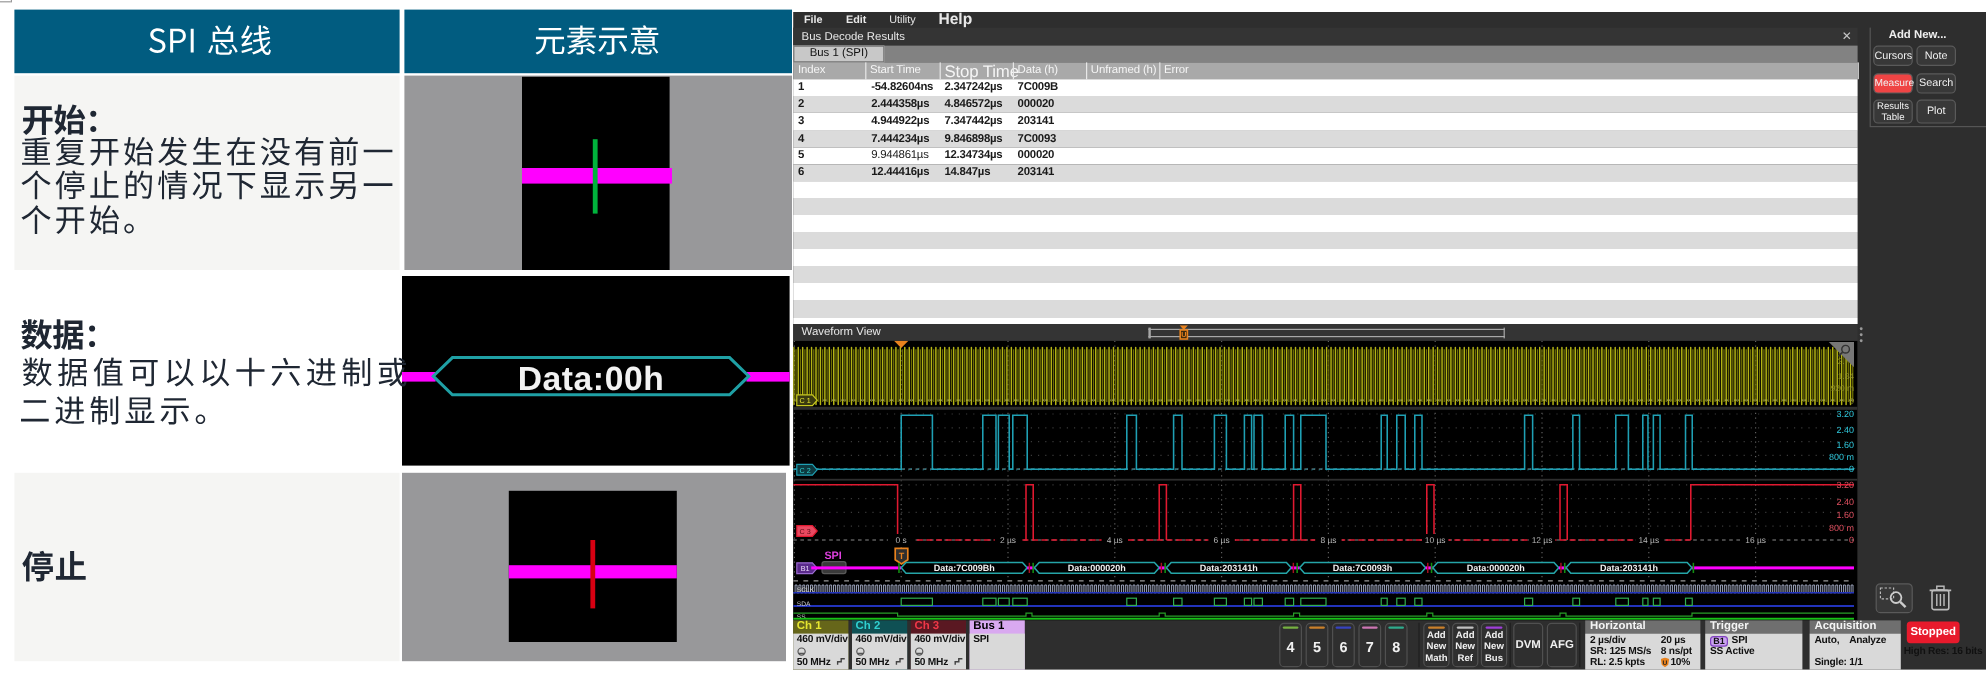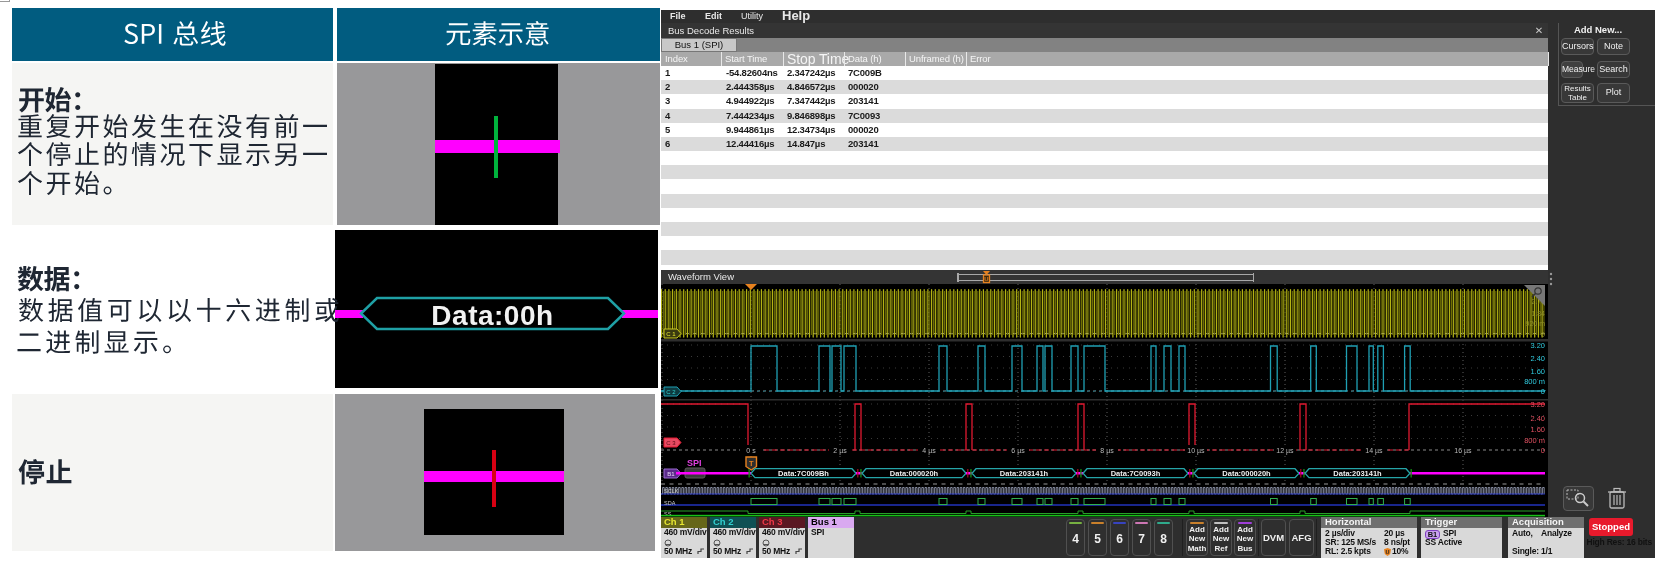--- a/index.html
+++ b/index.html
@@ -90,21 +90,21 @@
 <div style="position:absolute;left:726px;top:94.4px;width:120px;height:14.2px;font-size:9.5px;color:#1A1A1A;font-weight:bold;text-align:left;line-height:14.2px;letter-spacing:-0.2px;white-space:nowrap;">4.944922µs</div>
 <div style="position:absolute;left:787px;top:94.4px;width:120px;height:14.2px;font-size:9.5px;color:#1A1A1A;font-weight:bold;text-align:left;line-height:14.2px;letter-spacing:-0.2px;white-space:nowrap;">7.347442µs</div>
 <div style="position:absolute;left:848px;top:94.4px;width:120px;height:14.2px;font-size:9.5px;color:#1A1A1A;font-weight:bold;text-align:left;line-height:14.2px;letter-spacing:-0.2px;white-space:nowrap;">203141</div>
 <div style="position:absolute;left:661px;top:108.6px;width:887px;height:14.2px;background:#DBDBDB"></div>
 <div style="position:absolute;left:665px;top:108.6px;width:120px;height:14.2px;font-size:9.5px;color:#1A1A1A;font-weight:bold;text-align:left;line-height:14.2px;letter-spacing:-0.2px;white-space:nowrap;">4</div>
 <div style="position:absolute;left:726px;top:108.6px;width:120px;height:14.2px;font-size:9.5px;color:#1A1A1A;font-weight:bold;text-align:left;line-height:14.2px;letter-spacing:-0.2px;white-space:nowrap;">7.444234µs</div>
 <div style="position:absolute;left:787px;top:108.6px;width:120px;height:14.2px;font-size:9.5px;color:#1A1A1A;font-weight:bold;text-align:left;line-height:14.2px;letter-spacing:-0.2px;white-space:nowrap;">9.846898µs</div>
 <div style="position:absolute;left:848px;top:108.6px;width:120px;height:14.2px;font-size:9.5px;color:#1A1A1A;font-weight:bold;text-align:left;line-height:14.2px;letter-spacing:-0.2px;white-space:nowrap;">7C0093</div>
 <div style="position:absolute;left:661px;top:122.8px;width:887px;height:14.2px;background:#FFFFFF"></div>
 <div style="position:absolute;left:665px;top:122.8px;width:120px;height:14.2px;font-size:9.5px;color:#1A1A1A;font-weight:bold;text-align:left;line-height:14.2px;letter-spacing:-0.2px;white-space:nowrap;">5</div>
-<div style="position:absolute;left:726px;top:122.8px;width:120px;height:14.2px;font-size:9.5px;color:#1A1A1A;font-weight:bold;text-align:left;line-height:14.2px;letter-spacing:-0.2px;white-space:nowrap;">9.944861µs</div>
+<div style="position:absolute;left:726px;top:122.8px;width:120px;height:14.2px;font-size:9.5px;color:#1A1A1A;font-weight:normal;text-align:left;line-height:14.2px;letter-spacing:-0.2px;white-space:nowrap;">9.944861µs</div>
 <div style="position:absolute;left:787px;top:122.8px;width:120px;height:14.2px;font-size:9.5px;color:#1A1A1A;font-weight:bold;text-align:left;line-height:14.2px;letter-spacing:-0.2px;white-space:nowrap;">12.34734µs</div>
 <div style="position:absolute;left:848px;top:122.8px;width:120px;height:14.2px;font-size:9.5px;color:#1A1A1A;font-weight:bold;text-align:left;line-height:14.2px;letter-spacing:-0.2px;white-space:nowrap;">000020</div>
 <div style="position:absolute;left:661px;top:137.0px;width:887px;height:14.2px;background:#DBDBDB"></div>
 <div style="position:absolute;left:665px;top:137.0px;width:120px;height:14.2px;font-size:9.5px;color:#1A1A1A;font-weight:bold;text-align:left;line-height:14.2px;letter-spacing:-0.2px;white-space:nowrap;">6</div>
 <div style="position:absolute;left:726px;top:137.0px;width:120px;height:14.2px;font-size:9.5px;color:#1A1A1A;font-weight:bold;text-align:left;line-height:14.2px;letter-spacing:-0.2px;white-space:nowrap;">12.44416µs</div>
 <div style="position:absolute;left:787px;top:137.0px;width:120px;height:14.2px;font-size:9.5px;color:#1A1A1A;font-weight:bold;text-align:left;line-height:14.2px;letter-spacing:-0.2px;white-space:nowrap;">14.847µs</div>
 <div style="position:absolute;left:848px;top:137.0px;width:120px;height:14.2px;font-size:9.5px;color:#1A1A1A;font-weight:bold;text-align:left;line-height:14.2px;letter-spacing:-0.2px;white-space:nowrap;">203141</div>
 <div style="position:absolute;left:661px;top:151.2px;width:887px;height:118.8px;background:repeating-linear-gradient(#FFFFFF 0px,#FFFFFF 14.2px,#DBDBDB 14.2px,#DBDBDB 28.4px)"></div>
 <div style="position:absolute;left:661px;top:270px;width:887px;height:14px;background:#343434"></div>
 <div style="position:absolute;left:668px;top:270px;width:150px;height:14px;font-size:9.5px;color:#E8E8E8;font-weight:normal;text-align:left;line-height:14px;letter-spacing:0px;white-space:nowrap;">Waveform View</div>
@@ -263,21 +263,21 @@
     <path d="M84,0 L96,0 L90,6 Z" fill="#E8821E"></path>
     <path d="M863,1 L884,1 L884,22 Z" fill="#777"></path>
     <circle cx="877" cy="7" r="3.2" fill="none" stroke="#333" stroke-width="1.2"></circle>
     <line x1="874.5" y1="9.5" x2="871" y2="13" stroke="#333" stroke-width="1.4"></line>
   </svg>
 <div style="position:absolute;left:1558px;top:23px;width:1px;height:82px;background:#555"></div>
 <div style="position:absolute;left:1558px;top:105px;width:97px;height:1px;background:#555"></div>
 <div style="position:absolute;left:1548px;top:23px;width:100px;height:14px;font-size:9.5px;color:#F0F0F0;font-weight:bold;text-align:center;line-height:14px;letter-spacing:0px;white-space:nowrap;">Add New...</div>
 <div style="position:absolute;background:#383838;border:1.5px solid #5a5a5a;border-radius:4px;color:#F0F0F0;left:1561px;top:38px;width:33px;height:17px;font-size:9px;text-align:center;line-height:14px">Cursors</div>
 <div style="position:absolute;background:#383838;border:1.5px solid #5a5a5a;border-radius:4px;color:#F0F0F0;left:1597px;top:38px;width:33px;height:17px;font-size:9px;text-align:center;line-height:14px">Note</div>
-<div style="position:absolute;background:#404040;border:1.5px solid #5a5a5a;border-radius:4px;color:#F0F0F0;left:1561px;top:61px;width:22px;height:17px;font-size:8.5px;text-align:center;line-height:14px">Measure</div>
+<div style="position:absolute;background:#ef4444;border:1.5px solid #5a5a5a;border-radius:4px;color:#F0F0F0;left:1561px;top:61px;width:33px;height:17px;font-size:8.5px;text-align:center;line-height:14px">Measure</div>
 <div style="position:absolute;background:#383838;border:1.5px solid #5a5a5a;border-radius:4px;color:#F0F0F0;left:1597px;top:61px;width:33px;height:17px;font-size:9px;text-align:center;line-height:14px">Search</div>
 <div style="position:absolute;background:#383838;border:1.5px solid #5a5a5a;border-radius:4px;color:#F0F0F0;left:1561px;top:83px;width:33px;height:20px;font-size:8px;text-align:center;line-height:9px">Results<br>Table</div>
 <div style="position:absolute;background:#383838;border:1.5px solid #5a5a5a;border-radius:4px;color:#F0F0F0;left:1597px;top:83px;width:33px;height:20px;font-size:9px;text-align:center;line-height:17px">Plot</div>
 <div style="position:absolute;background:#383838;border:1.5px solid #5a5a5a;border-radius:4px;color:#F0F0F0;left:1563px;top:486px;width:31px;height:25px"></div>
 <svg style="position:absolute;left:1566px;top:489px" width="26" height="20" viewBox="0 0 26 20">
     <rect x="1" y="1" width="11" height="9" fill="none" stroke="#bbb" stroke-width="1" stroke-dasharray="2,1.5"></rect>
     <circle cx="14" cy="9" r="4.5" fill="none" stroke="#ccc" stroke-width="1.5"></circle>
     <line x1="17.5" y1="12.5" x2="22" y2="17" stroke="#ccc" stroke-width="2"></line>
   </svg>
 <svg style="position:absolute;left:1606px;top:487px" width="22" height="23" viewBox="0 0 22 23">

